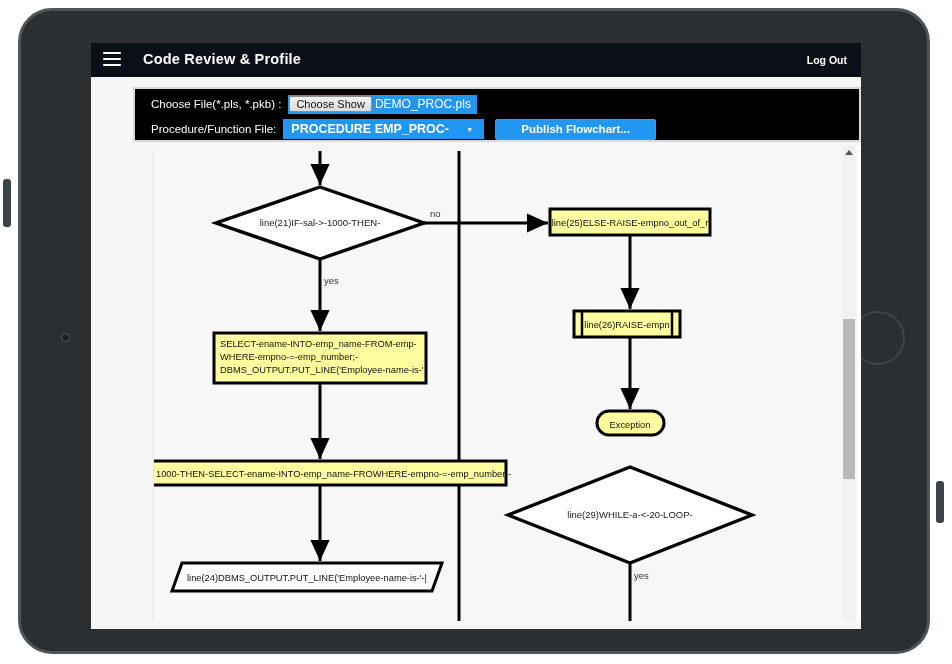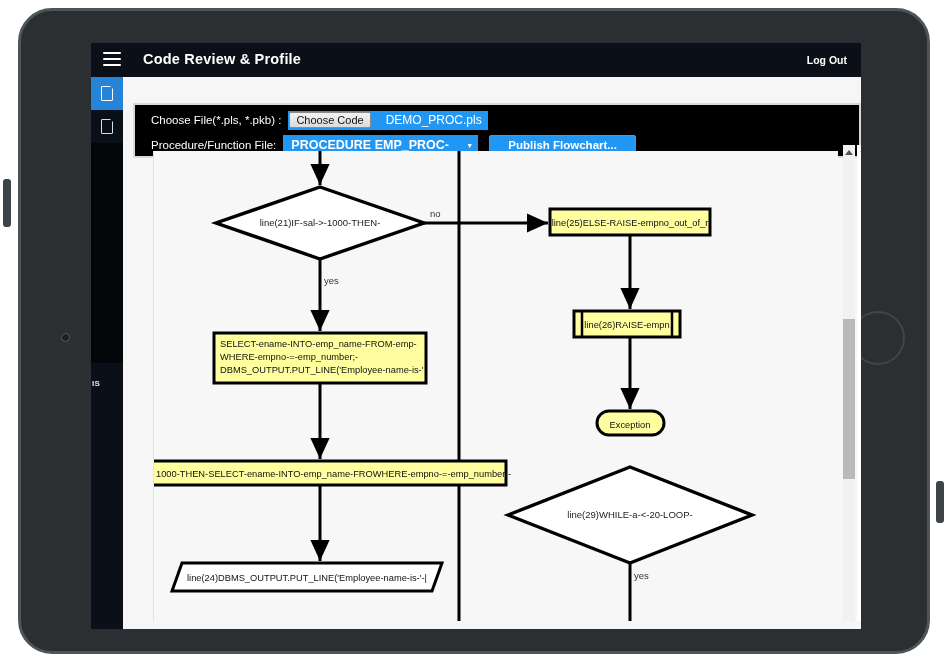--- a/index.html
+++ b/index.html
@@ -33,34 +33,34 @@
   .doc-ic{width:12px;height:15px;position:relative;}
   .doc-ic:before{content:"";position:absolute;inset:0;border:1.6px solid #cfe3f7;box-sizing:border-box;border-radius:1px;}
   .doc-ic:after{content:"";position:absolute;right:-1px;top:-1px;border-left:5px solid transparent;border-top:5px solid #0b1018;}
   .sb.active .doc-ic:before{border-color:#fff;}
   .sb.active .doc-ic:after{border-top-color:#2684d8;}
 
   
   #content{position:absolute;left:32px;top:34px;width:738px;height:552px;background:#f6f6f6;}
 
   
-  #toolbar{position:absolute;left:10px;top:26px;width:728px;height:55px;background:#000;
+  #toolbar{position:absolute;left:10px;top:10px;width:728px;height:55px;background:#000;
            border:2px solid #d9d9d9;box-sizing:border-box;padding:3px 0 0 0;}
   .trow{height:24px;display:flex;align-items:center;margin-bottom:1px;}
   .tlabel{color:#fff;font-size:11.5px;margin-left:16px;margin-right:7px;white-space:nowrap;}
   .filebox{background:#2196f3;height:19px;display:flex;align-items:center;padding:0 6px 0 1px;}
   .choosebtn{background:linear-gradient(#f2f2f2,#dcdcdc);border:1px solid #8c8c8c;border-radius:2px;
              font-size:11px;color:#111;padding:1px 6px;cursor:pointer;font-family:"Liberation Sans",sans-serif;}
-  .fname{color:#fff;font-size:12px;margin-left:15px;white-space:nowrap;}
+  .fname{color:#fff;font-size:12px;margin-left:3px;white-space:nowrap;}
   .selectbox{background:#2196f3;height:20px;min-width:182px;display:flex;align-items:center;
-             justify-content:space-between;padding:0 5px 0 8px;cursor:pointer;}
+             justify-content:space-between;padding:0 11px 0 8px;cursor:pointer;}
   .selectbox span.sel{color:#fff;font-size:12.5px;font-weight:700;white-space:nowrap;}
   .caret{color:#fff;font-size:7px;margin-left:10px;}
   .btn{background:#2196f3;color:#fff;font-size:11.5px;font-weight:700;border:none;height:19px;
-       padding:0 18px;margin-left:11px;border-radius:2px;cursor:pointer;white-space:nowrap;
+       padding:0 25px;margin-left:11px;border-radius:2px;cursor:pointer;white-space:nowrap;
        font-family:"Liberation Sans",sans-serif;}
   .btn.outlined{border:1px solid #b8860b;height:21px;}
 
   
   #flowpanel{position:absolute;left:30px;top:74px;width:684px;height:470px;background:#f7f7f7;
              border-left:1px solid #e3e3e3;overflow:hidden;}
   #flowsvg{position:absolute;left:0;top:0;}
 
   
   #vscroll{position:absolute;left:720px;top:68px;width:12px;height:476px;background:#f1f1f1;}
@@ -91,38 +91,28 @@
     <div id="appbar">
       <div id="hamburger">
           <i></i>
           <i></i>
           <i></i>
         </div>
       <div id="apptitle">Code Review &amp; Profile</div>
       <div id="logout">Log Out</div>
     </div>
 
-    <div id="sidebar">
-      <div class="sb active">
-        <span class="doc-ic"></span>
-      </div>
-      <div class="sb">
-        <span class="doc-ic"></span>
-      </div>
-      <div class="shade"></div>
-      <div id="sbtext">IS</div>
-    </div>
 
     <div id="content">
 
       <div id="toolbar">
         <div class="trow">
           <span class="tlabel">Choose File(*.pls, *.pkb) :</span>
           <span class="filebox">
-            <button class="choosebtn">Choose Code</button>
+            <button class="choosebtn">Choose Show</button>
             <span class="fname">DEMO_PROC.pls</span>
           </span>
         </div>
         <div class="trow">
           <span class="tlabel">Procedure/Function File:</span>
           <span class="selectbox">
             <span class="sel">PROCEDURE EMP_PROC-</span>
             <span class="caret">▼</span>
           </span>
           <button class="btn outlined">Publish Flowchart...</button>

